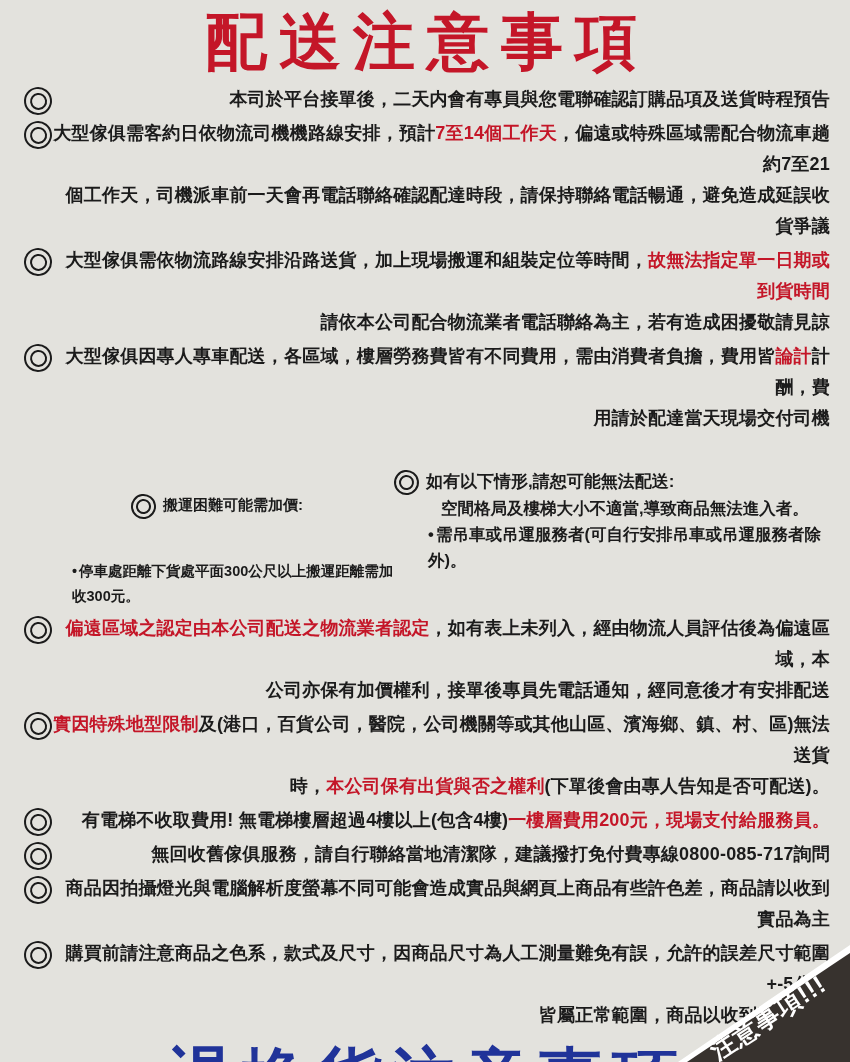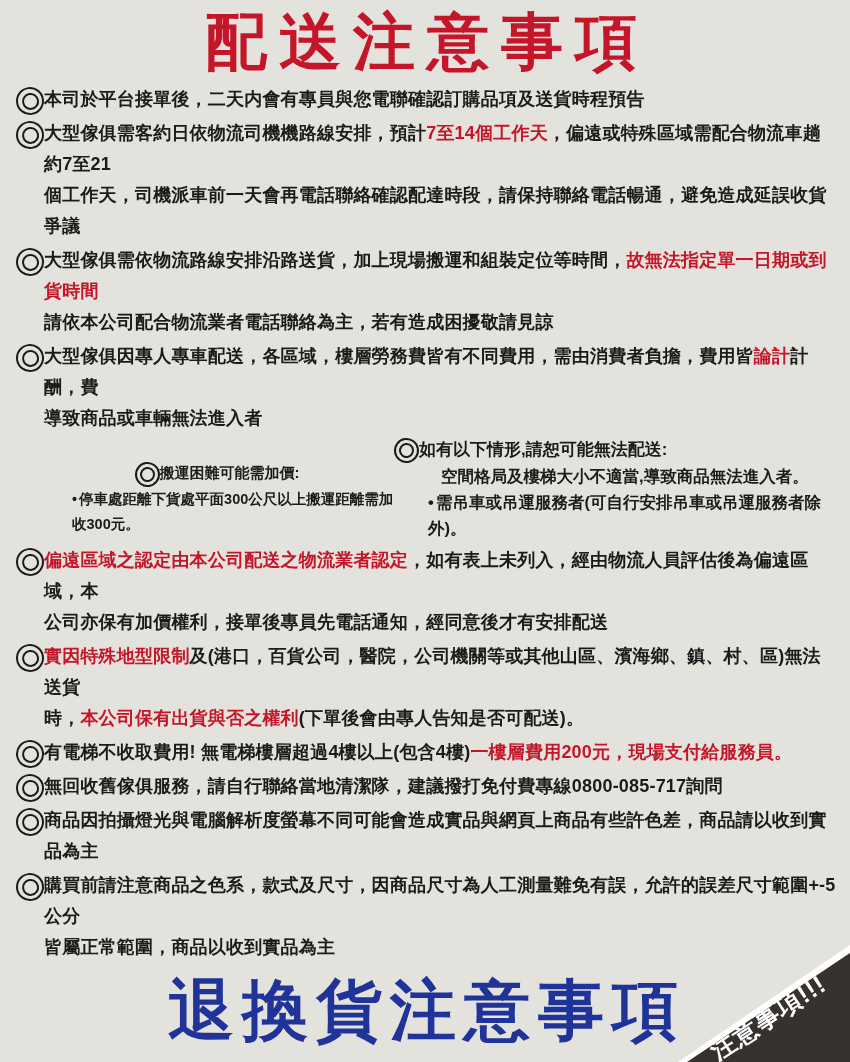--- a/index.html
+++ b/index.html
@@ -11,44 +11,44 @@
     color:#1b1b1b;
   }
   .page{padding:4px 12px 0 16px;}
   .main-title{
     text-align:center;font-weight:bold;
     font-size:62px;letter-spacing:12px;line-height:72px;
     margin:2px 0 6px 0;
   }
   .title-red{color:var(--red,#c41628);}
   .title-blue{color:var(--blue,#203399);margin-top:8px;font-size:66px;letter-spacing:8px;line-height:78px;}
-  .item{display:flex;align-items:flex-start;gap:0;margin:3px 0;}
+  .item{display:flex;align-items:flex-start;gap:0;margin:3px 8px;text-align:right;}
   .item-text{
     flex:1;font-size:18px;font-weight:bold;line-height:31px;
     letter-spacing:0.2px;
   }
   .c-k{color:#1b1b1b;}
   .c-r{color:var(--red,#c41628);}
   .dcircle{
     flex:0 0 auto;width:24px;height:24px;border:2px solid #1b1b1b;border-radius:50%;
     display:inline-flex;align-items:center;justify-content:center;margin-top:3px;
     transform:rotate(-8deg);
   }
   .dcircle-inner{width:13px;height:13px;border:2px solid #1b1b1b;border-radius:50%;}
   .dcircle.small{width:21px;height:21px;margin-top:1px;}
   .dcircle.small .dcircle-inner{width:11px;height:11px;}
   
   .columns{display:flex;margin:2px 0 4px 0;}
   .col-left{width:46%;padding-top:24px;padding-left:24px;box-sizing:border-box;}
   .col-right{width:54%;box-sizing:border-box;}
-  .col-head{display:flex;align-items:flex-start;font-weight:bold;}
+  .col-head{display:flex;align-items:flex-start;gap:7px;font-weight:bold;margin-top:32px;}
   .col-left .col-head{font-size:15px;line-height:24px;justify-content:center;}
   .col-right .col-head{font-size:17px;line-height:26px;}
   .col-bullets{font-weight:bold;}
-  .col-left .col-bullets{font-size:14.5px;line-height:25px;padding-left:32px;}
+  .col-left .col-bullets{font-size:14.5px;line-height:25px;padding-left:32px;margin-top:40px;}
   .col-right .col-bullets{font-size:16.5px;line-height:26px;padding-left:34px;}
   .col-bullet-line{display:block;}
   .col-bullet-cont{display:block;padding-left:13px;}
   .dot{margin-right:2px;}
   
   .corner-white{position:absolute;right:0;bottom:0;width:172px;height:117px;
     background:#ffffff;clip-path:polygon(100% 0,100% 100%,0 100%);}
   .corner-dark{position:absolute;right:0;bottom:0;width:163px;height:109px;
     background:var(--ribbon,#37322e);clip-path:polygon(100% 0,100% 100%,0 100%);}
   .corner-text{
@@ -80,21 +80,21 @@
       <div class="item">
         <span class="dcircle">
           <span class="dcircle-inner"></span>
         </span>
         <div class="item-text"><span class="c-k">大型傢俱需依物流路線安排沿路送貨，加上現場搬運和組裝定位等時間，</span><span class="c-r">故無法指定單一日期或到貨時間</span><br><span class="c-k">請依本公司配合物流業者電話聯絡為主，若有造成困擾敬請見諒</span></div>
       </div>
       <div class="item">
         <span class="dcircle">
           <span class="dcircle-inner"></span>
         </span>
-        <div class="item-text"><span class="c-k">大型傢俱因專人專車配送，各區域，樓層勞務費皆有不同費用，需由消費者負擔，費用皆</span><span class="c-r">論計</span><span class="c-k">計酬，費</span><br><span class="c-k">導致商品或車輛無法進入者</span></div>
+        <div class="item-text"><span class="c-k">大型傢俱因專人專車配送，各區域，樓層勞務費皆有不同費用，需由消費者負擔，費用皆</span><span class="c-r">論計</span><span class="c-k">計酬，費</span><br><span class="c-k">用請於配達當天現場交付司機</span></div>
       </div>
     </div>
 
   <div class="columns">
     <div class="col-right">
       <div class="col-head">
         <span class="dcircle small">
             <span class="dcircle-inner"></span>
           </span>
         <span>如有以下情形,請恕可能無法配送:</span>

